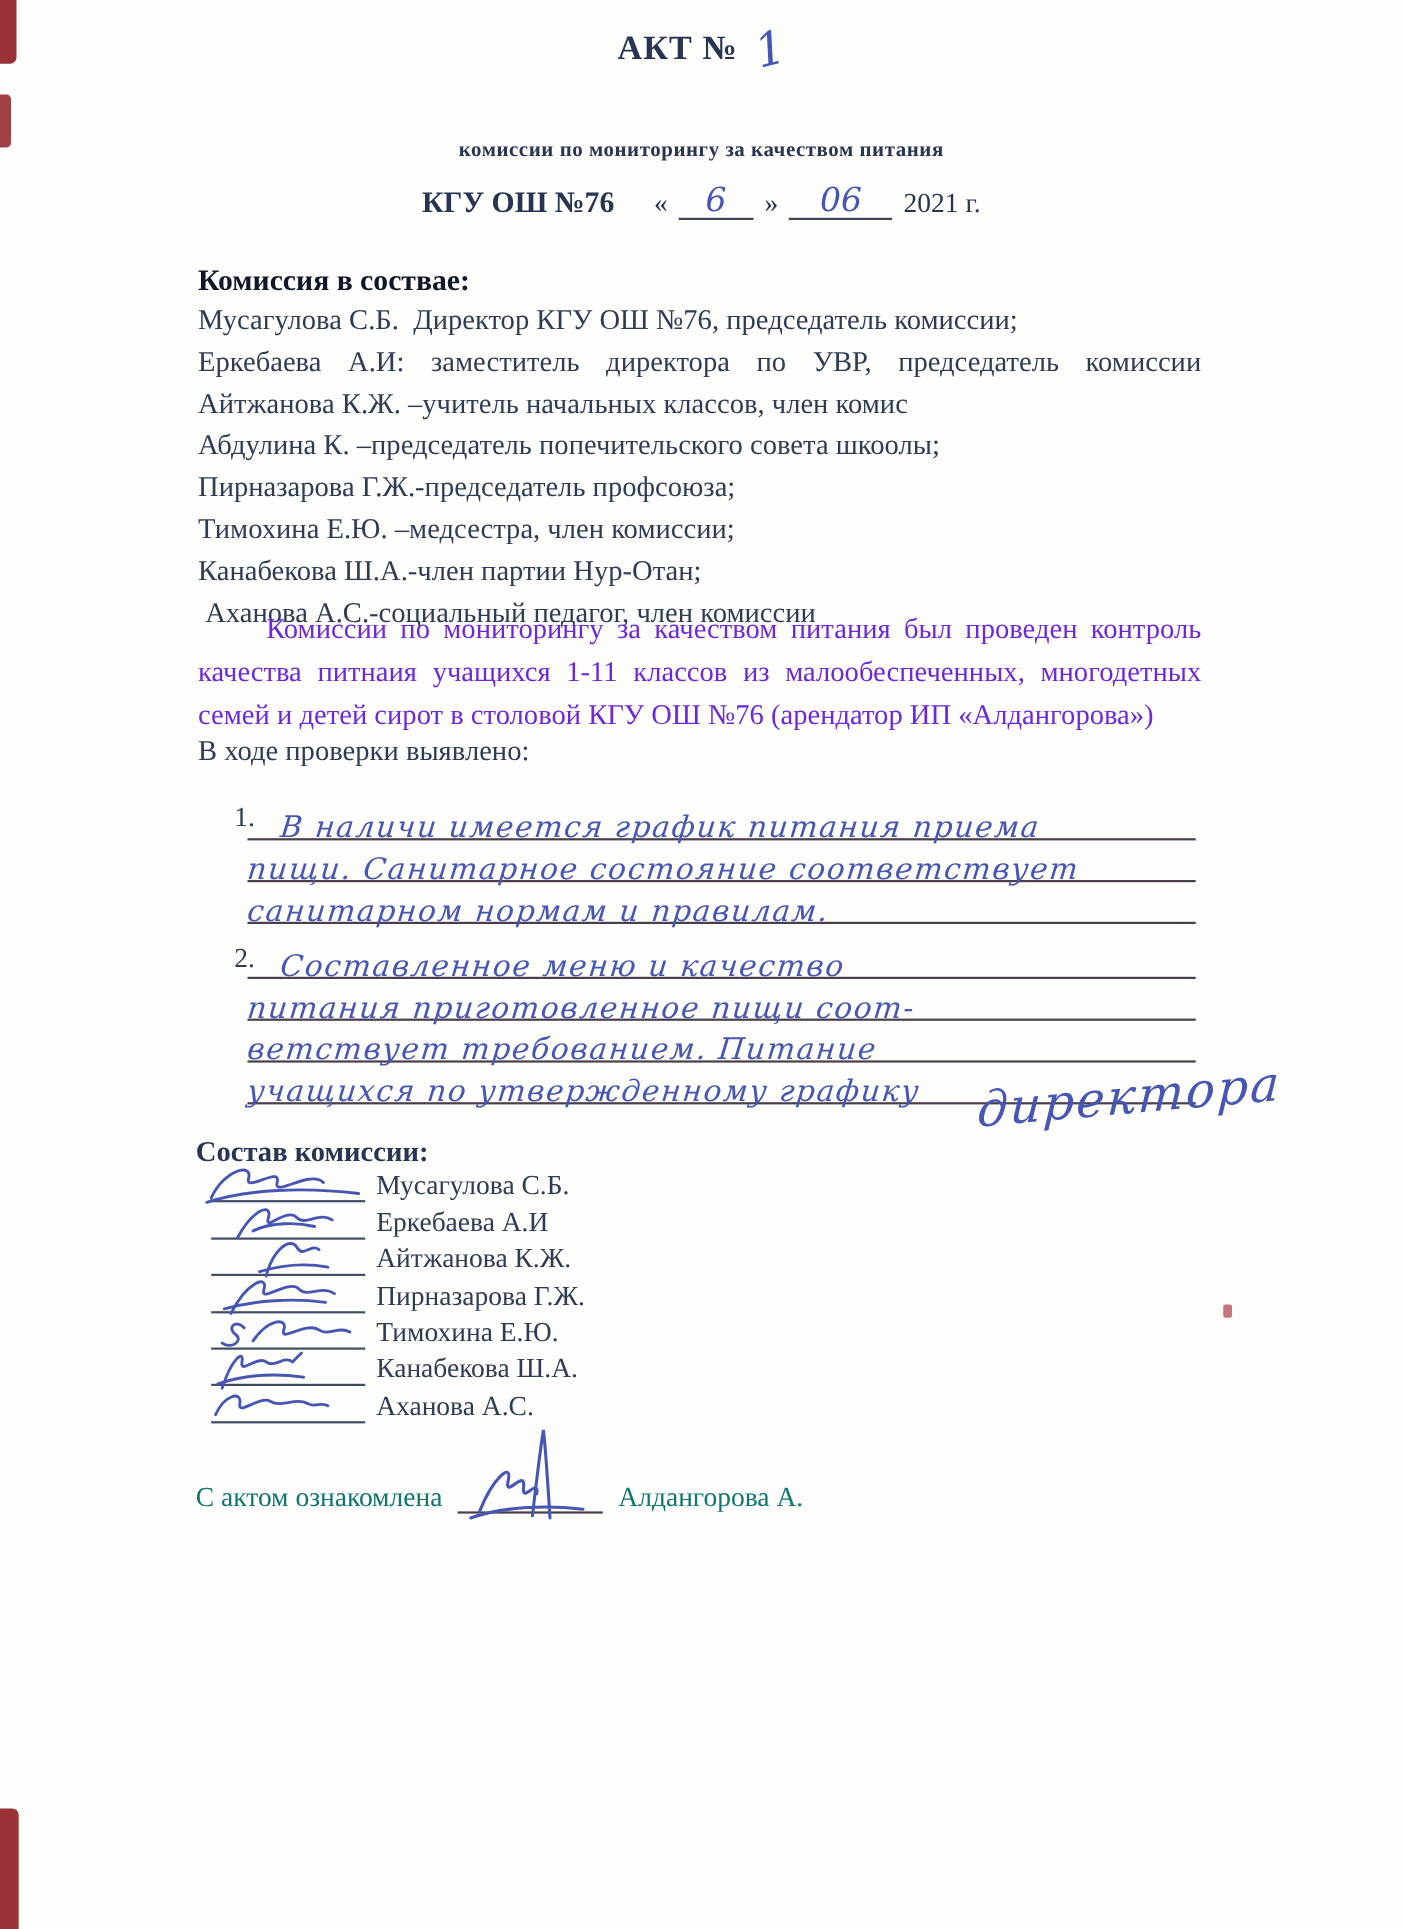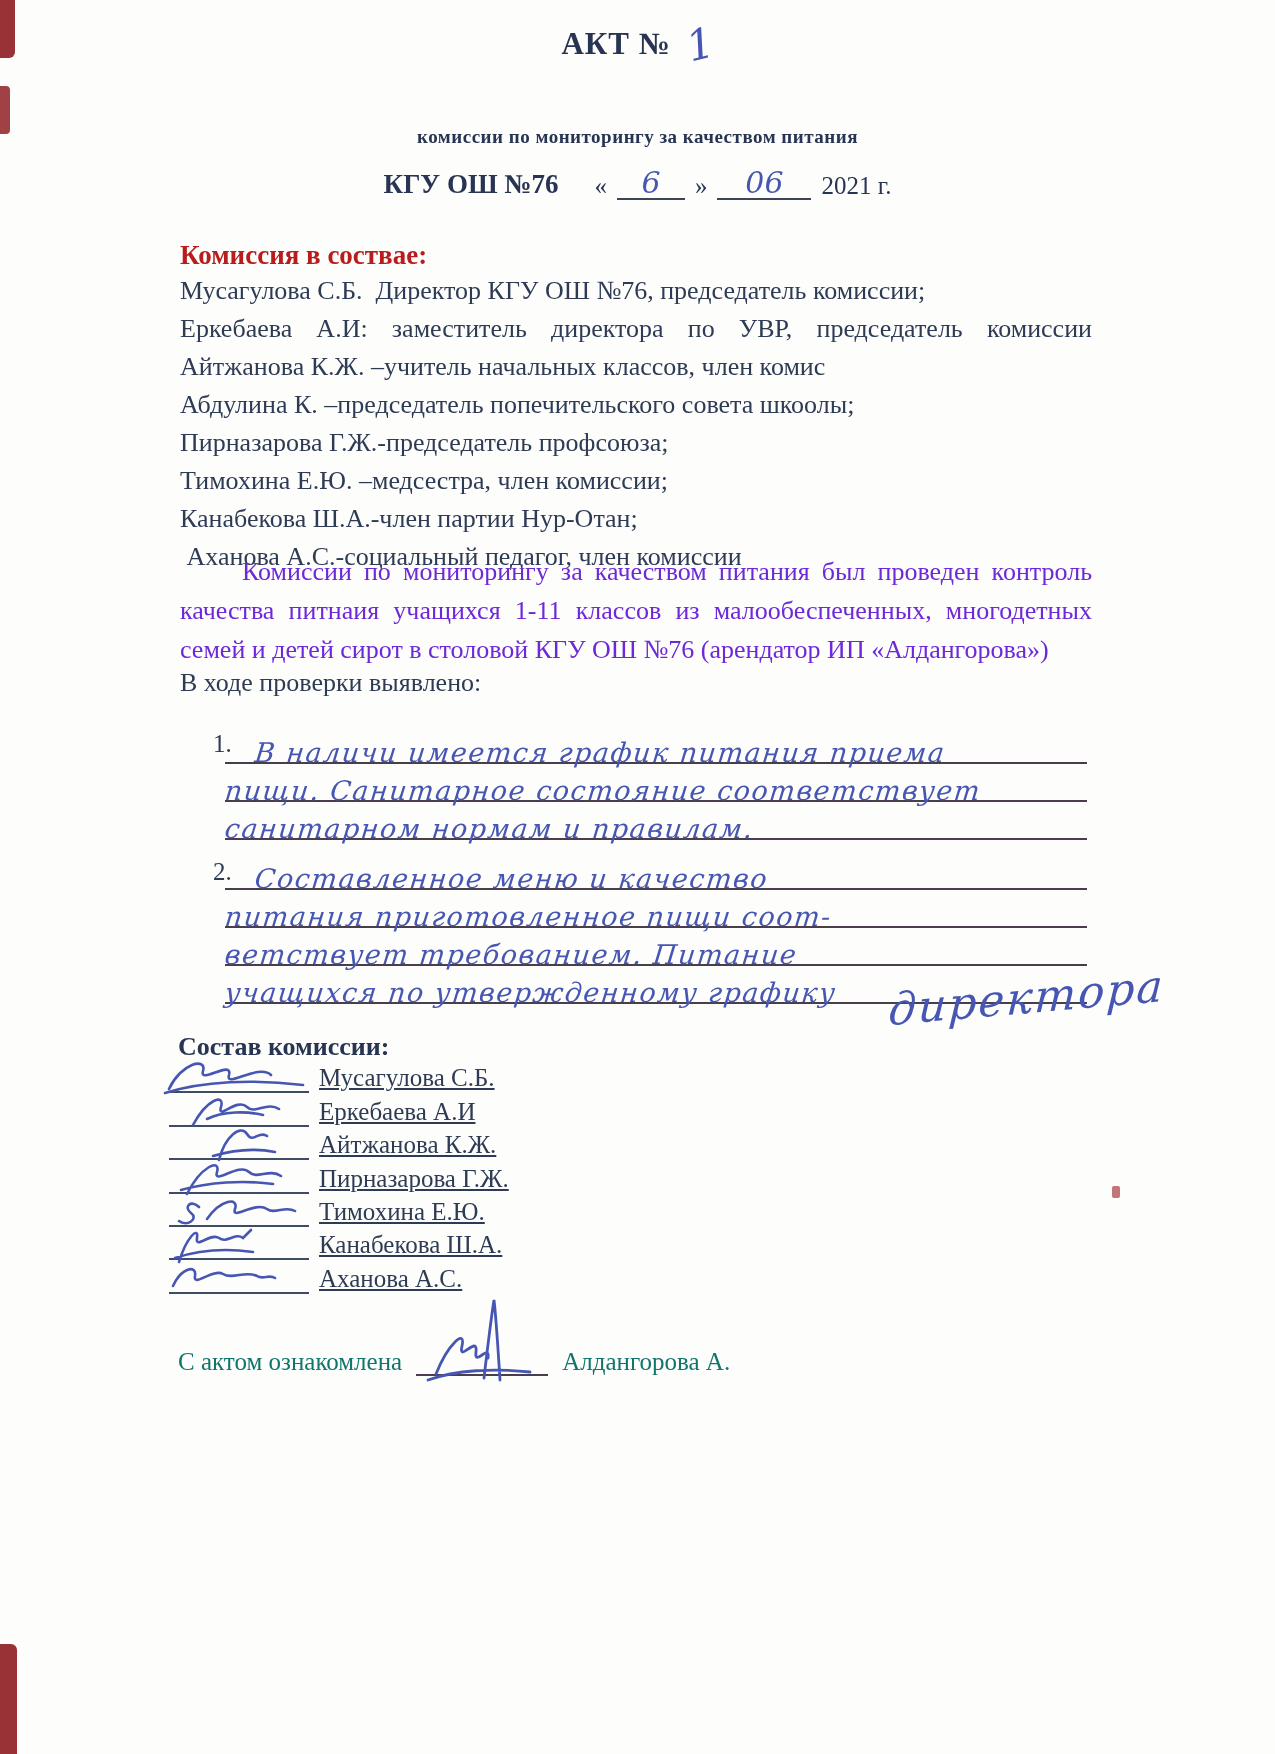--- a/index.html
+++ b/index.html
@@ -37,21 +37,21 @@
     display:inline-block;border-bottom:2px solid #3d4456;text-align:center;
     font-family:"DejaVu Serif", serif;font-style:italic;color:#4656b2;
     font-size:30px;line-height:30px;
   }
   .slot-day{width:68px;}
   .slot-month{width:94px;}
   .year{margin-left:4px;}
 
   .commission-heading{
     position:absolute;top:240px;left:180px;
-    font-size:27px;font-weight:bold;color:#b91c1c;
+    font-size:27px;font-weight:bold;color:#0f172a;
   }
   .members{
     position:absolute;top:272px;left:180px;width:912px;
     font-size:26px;line-height:38px;color:#2e3b55;
   }
   .member{white-space:pre-wrap;}
   .member.justify{text-align:justify;text-align-last:justify;white-space:normal;}
 
   .paragraph{
     position:absolute;top:552px;left:180px;width:912px;
@@ -90,21 +90,21 @@
   .decision{
     position:absolute;top:998px;left:178px;
     font-size:26px;font-weight:bold;color:#273452;
   }
   .composition-heading{
     position:absolute;top:1032px;left:178px;
     font-size:26px;font-weight:bold;color:#273452;
   }
 
   
-  .sig-rows{position:absolute;top:1060px;left:169px;text-decoration:underline;}
+  .sig-rows{position:absolute;top:1060px;left:192px;}
   .sig-row{
     height:33.4px;display:flex;align-items:flex-end;position:relative;
   }
   .sig-line{
     width:140px;border-bottom:2px solid #3f4c66;height:100%;position:relative;
   }
   .sig-scribble{
     position:absolute;left:-6px;bottom:-8px;pointer-events:none;
   }
   .sig-name{font-size:25px;color:#2e3b55;margin-left:10px;line-height:30px;}

